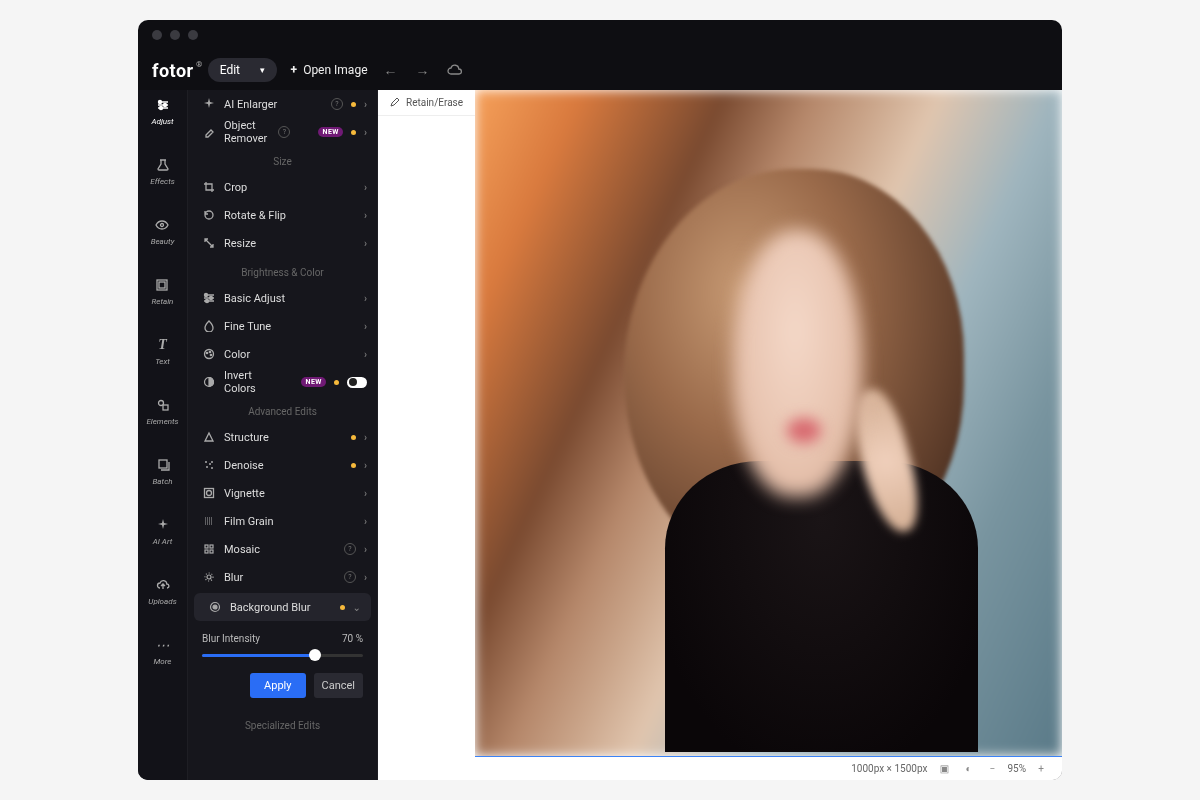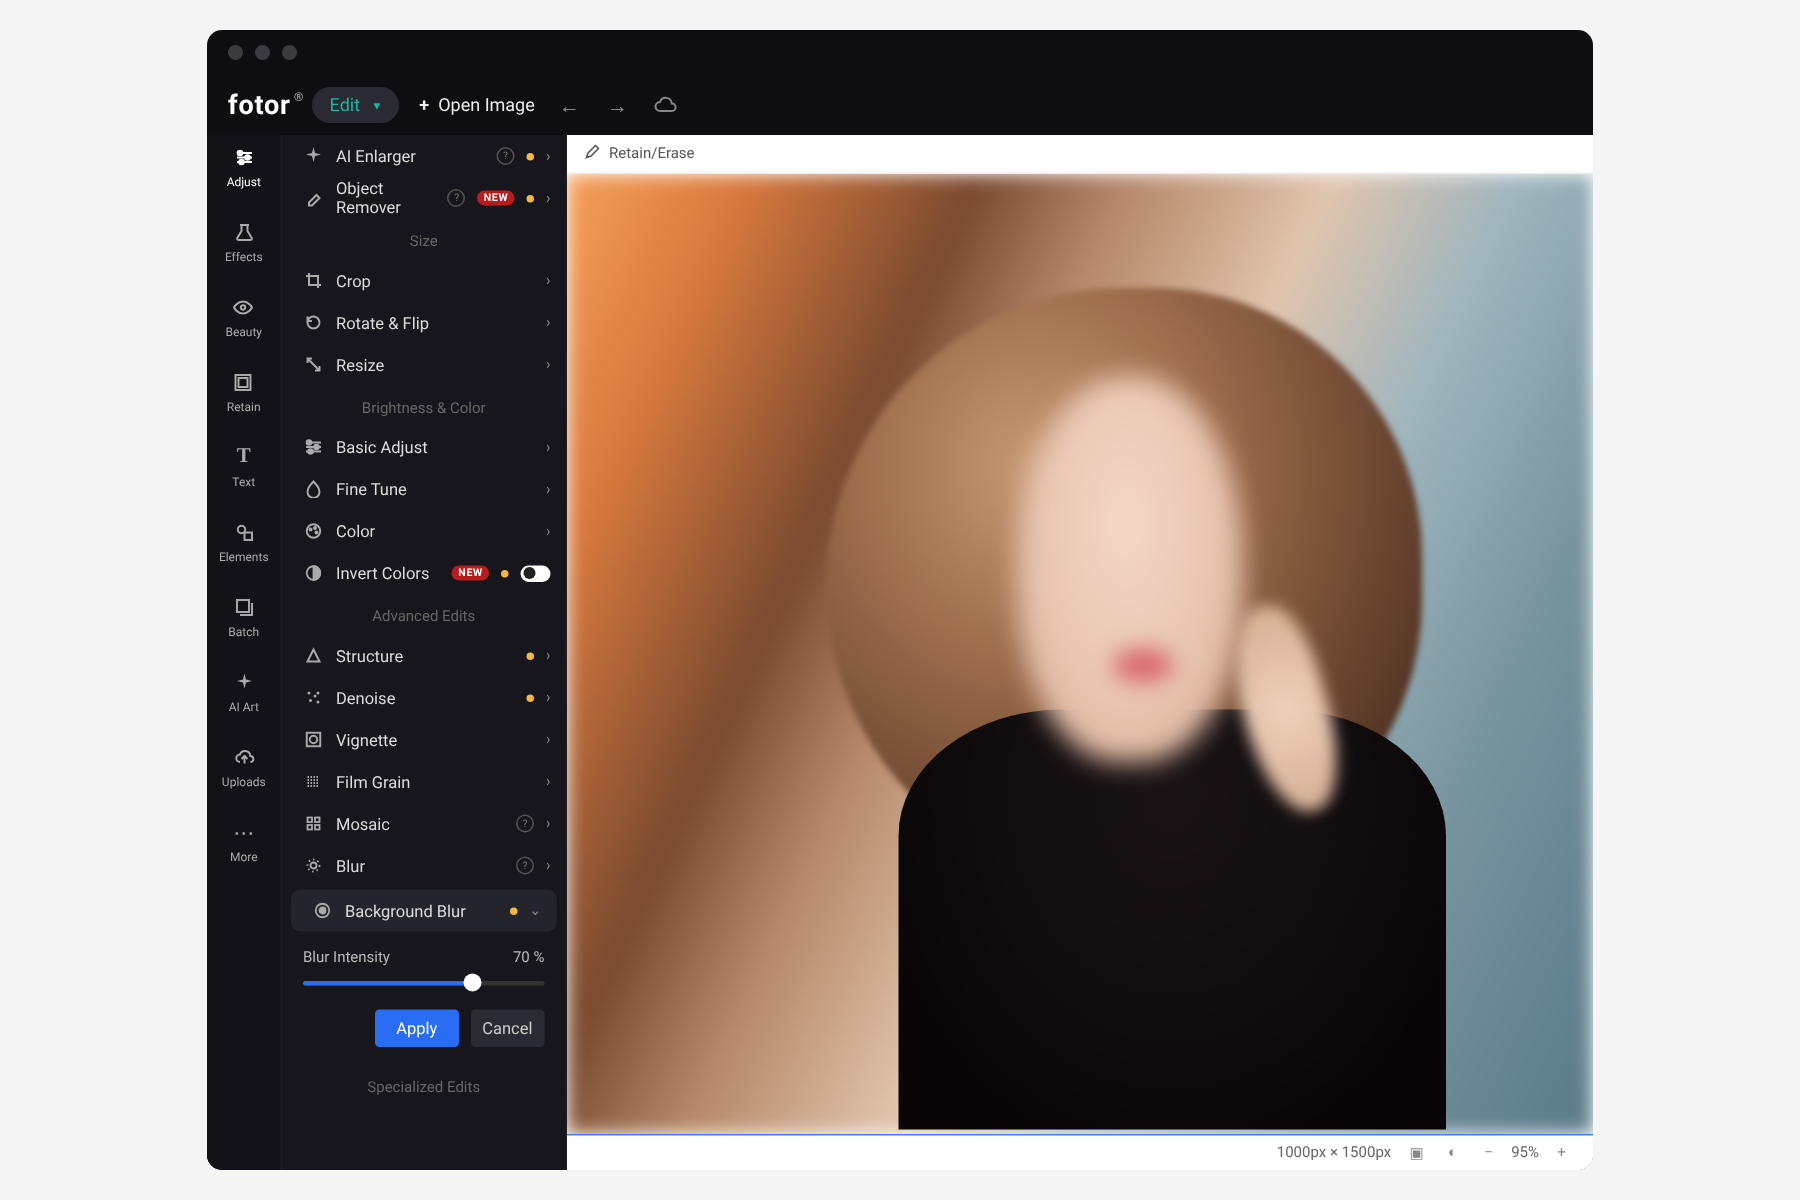--- a/index.html
+++ b/index.html
@@ -3,55 +3,55 @@
 <meta charset="utf-8">
 <style>
   * { box-sizing: border-box; margin: 0; padding: 0; font-family: -apple-system, BlinkMacSystemFont, "Segoe UI", Roboto, sans-serif; }
   body { background: #f5f5f5; padding: 20px; }
   .app-window { width: 924px; height: 760px; margin: 0 auto; background: #0e0e12; border-radius: 10px; overflow: hidden; display: flex; flex-direction: column; }
   .titlebar { height: 30px; display: flex; align-items: center; padding: 0 14px; gap: 8px; }
   .tl-dot { width: 10px; height: 10px; border-radius: 50%; background: #3a3a40; }
   .topbar { height: 40px; display: flex; align-items: center; gap: 14px; padding: 0 14px; color: #d0d0d4; font-size: 12px; }
   .logo { font-weight: 700; font-size: 18px; letter-spacing: .5px; color: #fff; position: relative; }
   .logo::after { content: "®"; font-size: 8px; position: absolute; top: 0; right: -9px; color: #aaa; }
-  .pill { background: #2a2a32; border-radius: 14px; padding: 5px 12px; display: flex; align-items: center; gap: 9px; font-size: 12px; color: #14b8a6; }
+  .pill { background: #2a2a32; border-radius: 14px; padding: 5px 12px; display: flex; align-items: center; gap: 20px; font-size: 12px; color: #ffffff; }
   .open-img { display: flex; align-items: center; gap: 6px; font-size: 12px; color: #eee; }
   .tb-icon { width: 18px; height: 18px; display: inline-flex; align-items: center; justify-content: center; color: #888; font-size: 14px; }
   .content { flex: 1; display: flex; min-height: 0; }
   
-  .leftnav { width: 50px; background: #121218; display: flex; flex-direction: column; align-items: center; gap: 20px; padding-top: 6px; border-right: 1px solid #1e1e24; }
+  .leftnav { width: 50px; background: #121218; display: flex; flex-direction: column; align-items: center; gap: 30px; padding-top: 6px; border-right: 1px solid #1e1e24; font-style: italic; }
   .nav-item { display: flex; flex-direction: column; align-items: center; gap: 3px; color: #aaa; font-size: 8px; cursor: pointer; }
   .nav-item.active { color: #fff; }
   .nav-icon { width: 18px; height: 18px; display: flex; align-items: center; justify-content: center; }
   
   .tools { width: 190px; background: #16161c; color: #ccc; font-size: 11px; overflow-y: auto; border-right: 1px solid #1e1e24; position: relative; }
   .tools::-webkit-scrollbar { width: 4px; }
   .tools::-webkit-scrollbar-thumb { background: #333; }
   .section-h { text-align: center; color: #666; font-size: 10px; padding: 10px 0 6px; }
   .tool-row { display: flex; align-items: center; height: 28px; padding: 0 10px 0 14px; gap: 8px; cursor: pointer; position: relative; }
   .tool-row.expanded { background: #24242c; border-radius: 6px; margin: 2px 6px; }
   .tool-ic { width: 14px; height: 14px; display: flex; align-items: center; justify-content: center; color: #aaa; font-size: 11px; flex: none; }
   .tool-label { flex: 1; color: #ddd; }
-  .badge-new { background: #b91c1c; color: #fff; font-size: 7px; font-weight: 700; padding: 1px 4px; border-radius: 6px; letter-spacing: .5px; }
+  .badge-new { background: #701a75; color: #fff; font-size: 7px; font-weight: 700; padding: 1px 4px; border-radius: 6px; letter-spacing: .5px; margin-left: 20px; }
   .gold-dot { width: 5px; height: 5px; border-radius: 50%; background: #f6b93b; flex: none; }
   .help { width: 12px; height: 12px; border: 1px solid #555; border-radius: 50%; display: flex; align-items: center; justify-content: center; font-size: 7px; color: #777; }
   .chev { font-size: 10px; color: #888; }
   .toggle { width: 20px; height: 11px; border-radius: 6px; background: #fff; position: relative; }
   .toggle::after { content: ""; width: 8px; height: 8px; border-radius: 50%; background: #222; position: absolute; top: 1.5px; left: 1.5px; }
   .slider-block { padding: 10px 14px 4px; }
   .slider-lbl { display: flex; justify-content: space-between; font-size: 10px; color: #bbb; margin-bottom: 10px; }
   .slider-track { height: 3px; background: #333; border-radius: 2px; position: relative; }
   .slider-fill { height: 3px; background: #2a6df5; border-radius: 2px; position: absolute; left: 0; }
   .slider-thumb { width: 12px; height: 12px; background: #fff; border-radius: 50%; position: absolute; top: -5px; transform: translateX(-50%); }
   .btn-row { display: flex; gap: 8px; padding: 12px 14px; justify-content: flex-end; }
   .btn-apply { background: #2a6df5; color: #fff; font-size: 11px; border: none; padding: 6px 14px; border-radius: 3px; cursor: pointer; }
   .btn-cancel { background: #2a2a32; color: #ccc; font-size: 11px; border: none; padding: 6px 8px; border-radius: 3px; cursor: pointer; }
   .collapse-tab { position: absolute; right: -10px; top: 310px; width: 10px; height: 40px; background: #222; border-radius: 0 5px 5px 0; display: flex; align-items: center; justify-content: center; color: #888; font-size: 8px; }
   
-  .canvas-wrap { flex: 1; background: #fff; position: relative; display: flex; flex-direction: column; }
+  .canvas-wrap { flex: 1; background: #fff; position: relative; display: flex; flex-direction: row; }
   .canvas-tb { height: 26px; border-bottom: 1px solid #eee; display: flex; align-items: center; padding: 0 12px; gap: 6px; font-size: 10px; color: #555; }
   .canvas { flex: 1; position: relative; overflow: hidden; }
   .photo { position: absolute; inset: 0 0 24px 0; background: linear-gradient(115deg, #f5a05a 0%, #d97a3e 12%, #7a4a30 28%, #b5876a 38%, #caa58a 45%, #e0c5ae 52%, #9fb5be 65%, #78949f 80%, #5a7a88 100%); filter: blur(6px); }
   .subject { position: absolute; left: 30%; top: 8%; width: 58%; height: 88%; }
   .hair { position: absolute; left: -8%; top: 4%; width: 100%; height: 68%; border-radius: 50% 45% 48% 50%; background: radial-gradient(ellipse at 35% 30%, #c79a74 0%, #9a6a4a 35%, #5a3a28 75%, #2a1812 100%); filter: blur(2px); }
   .face { position: absolute; left: 24%; top: 14%; width: 38%; height: 44%; border-radius: 48% 48% 45% 45%; background: radial-gradient(ellipse at 48% 38%, #f4d8c8 0%, #e8c4b0 55%, #d4aa92 100%); filter: blur(9px); }
   .lips { position: absolute; left: 40%; top: 45%; width: 10%; height: 4%; background: #d86a70; border-radius: 50%; filter: blur(7px); }
   .body { position: absolute; left: 4%; top: 52%; width: 92%; height: 48%; background: radial-gradient(ellipse at 50% 20%, #1a1416 0%, #0a0608 80%); border-radius: 30% 30% 0 0; }
   .hand { position: absolute; left: 62%; top: 40%; width: 14%; height: 24%; background: radial-gradient(circle, #f0d0bc 0%, #d8b49a 80%); border-radius: 50% 40% 45% 50%; filter: blur(5px); transform: rotate(-15deg); }
   .statusbar { position: absolute; bottom: 0; left: 0; right: 0; height: 24px; background: #fff; border-top: 1px solid #3b82f6; display: flex; align-items: center; justify-content: flex-end; gap: 10px; padding: 0 14px; font-size: 10px; color: #666; }

